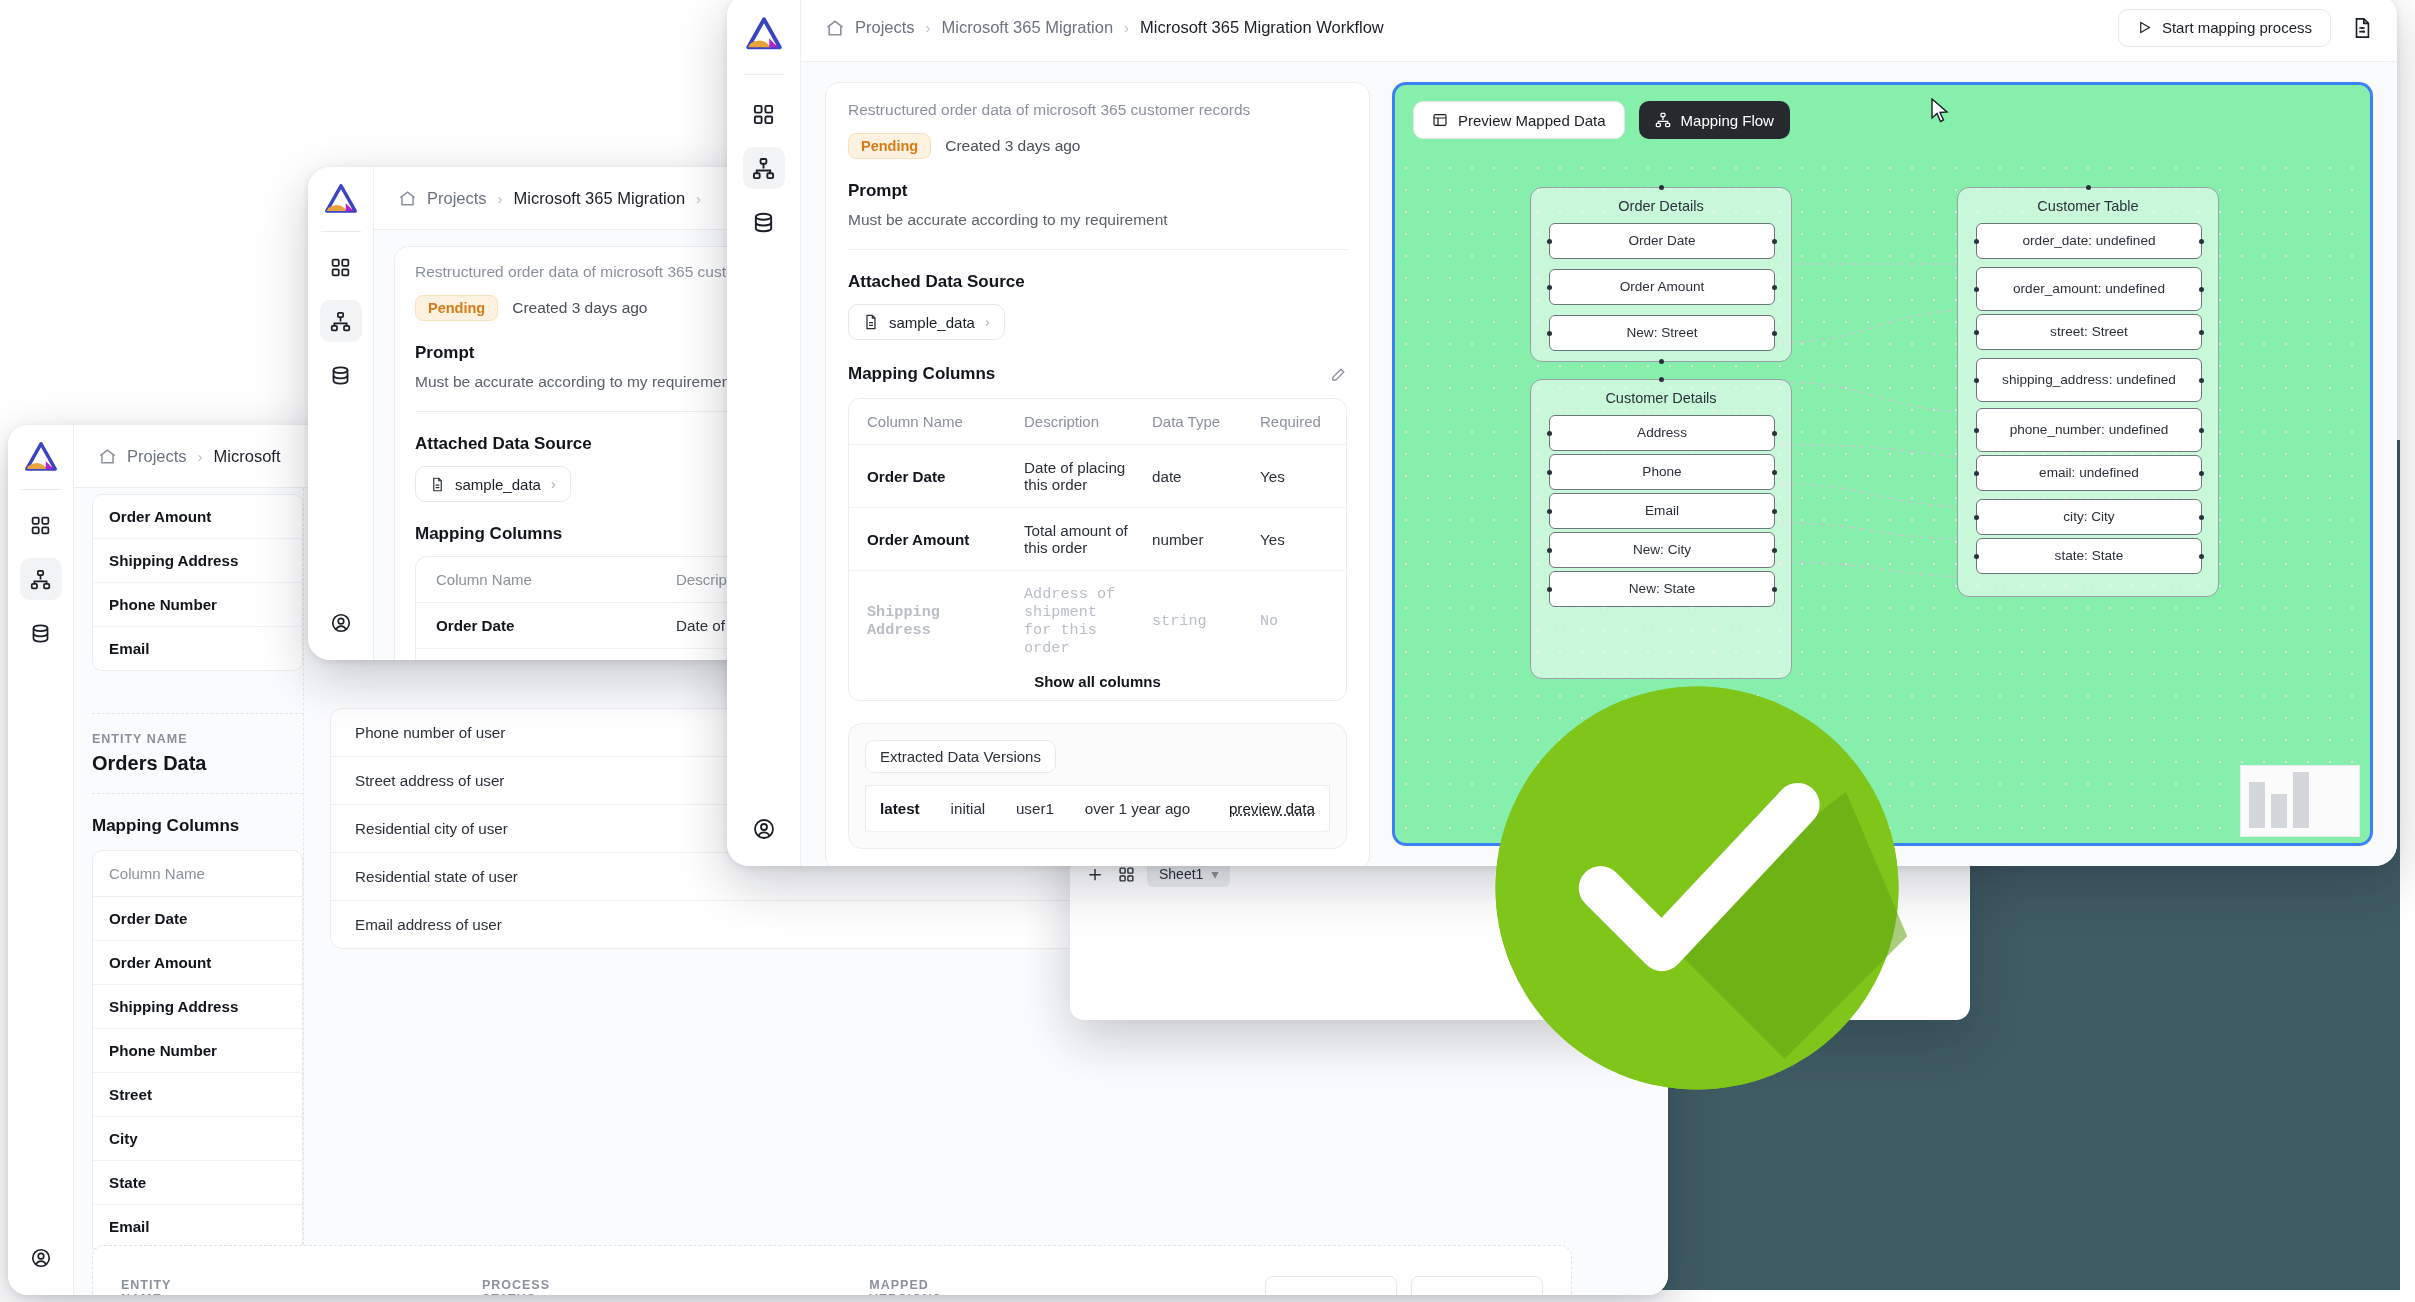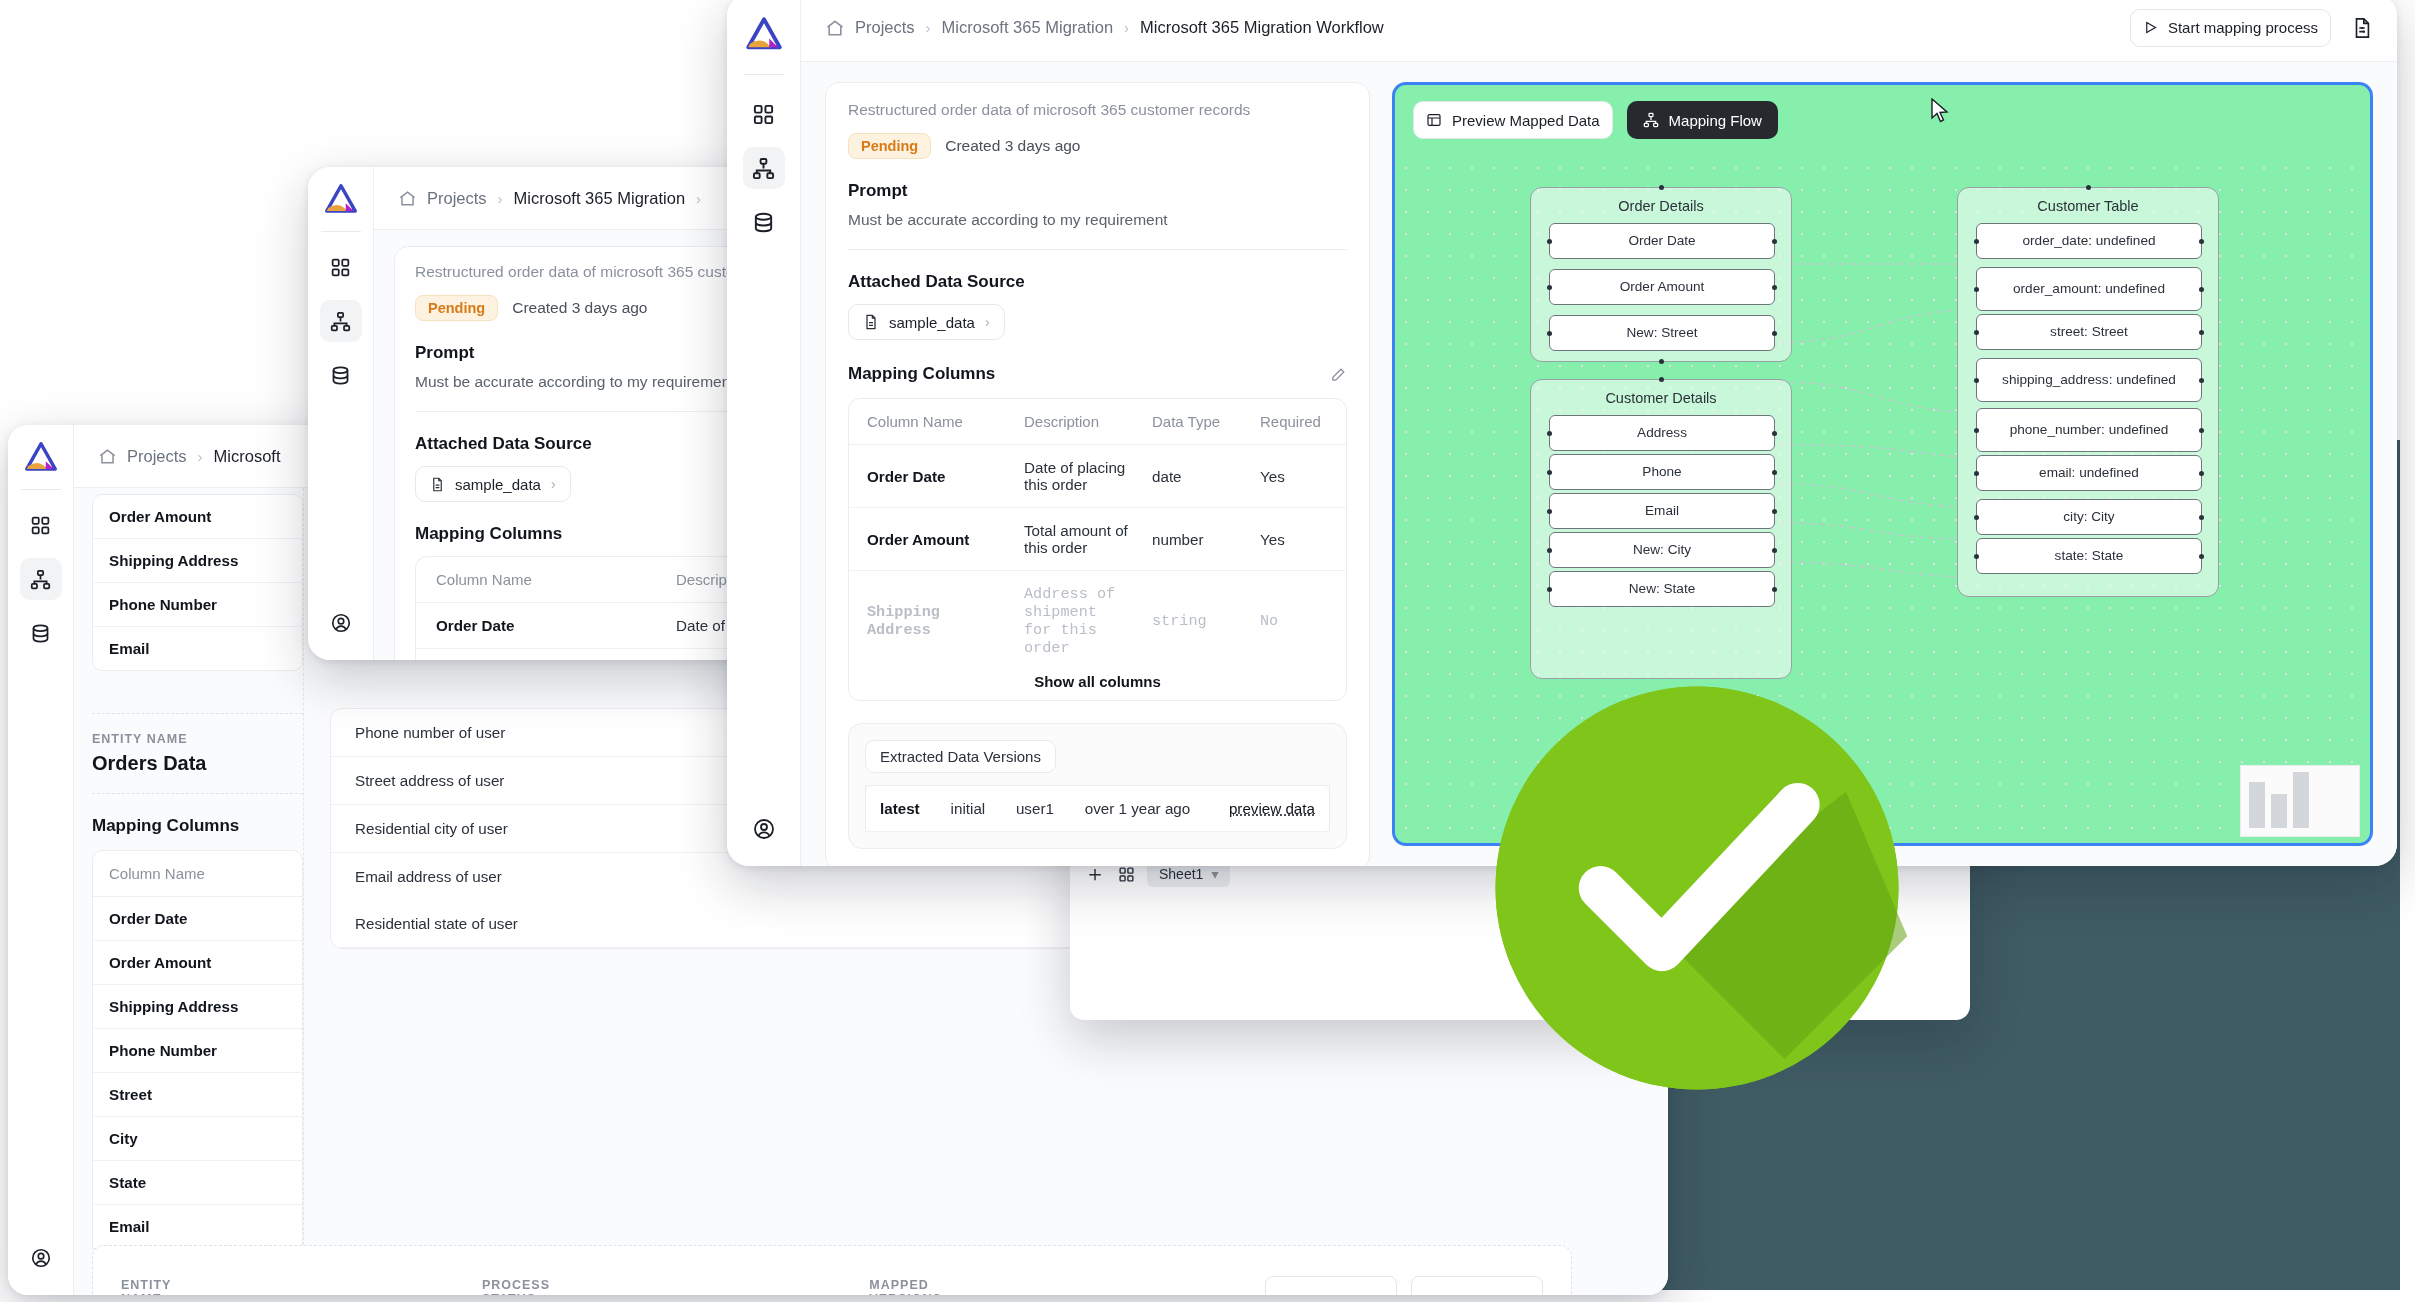--- a/index.html
+++ b/index.html
@@ -50,21 +50,21 @@
     height: 63px; flex: 0 0 63px; border-bottom: 1px solid #eceef1;
     display: flex; align-items: center; padding: 0 18px 0 24px; gap: 10px;
     background: #fff;
   }
   .crumbs { display:flex; align-items:center; gap:11px; font-size: 16.5px; color:#6b7280; white-space: nowrap; }
   .crumbs .sep { color:#b9bec7; font-size: 15px; }
   .crumbs .cur { color:#1b1f27; font-weight: 400; }
   .topbar-right { margin-left: auto; display:flex; align-items:center; gap: 14px; }
   .btn-outline {
     display:inline-flex; align-items:center; gap:10px;
-    height: 38px; padding: 0 12px; border:1px solid #e4e6ea; border-radius: 10px;
+    height: 38px; padding: 0 18px; border:1px solid #e4e6ea; border-radius: 10px;
     font-size: 15px; color:#1b1f27; background:#fff; white-space: nowrap;
   }
   .icon-btn { width: 34px; height: 34px; display:flex; align-items:center; justify-content:center; color:#1b1f27; }
 
   .content { flex:1 1 auto; background:#fafbfc; padding: 20px 24px; overflow: hidden; display:flex; gap: 22px; }
 
   
   .card {
     background:#fff; border:1px solid #ececf0; border-radius: 14px;
   }
@@ -280,29 +280,29 @@
             <div style="display:flex;padding:15px 24px;border-bottom:1px solid #f1f2f5;">
               <div style="flex:1;font-size:15.2px;color:#2b313a;">Street address of user</div>
               <div style="width:150px;font-size:15.2px;color:#2b313a;">string</div>
               <div style="width:110px;font-size:15.2px;color:#2b313a;">Yes</div>
             </div>
             <div style="display:flex;padding:15px 24px;border-bottom:1px solid #f1f2f5;">
               <div style="flex:1;font-size:15.2px;color:#2b313a;">Residential city of user</div>
               <div style="width:150px;font-size:15.2px;color:#2b313a;">string</div>
               <div style="width:110px;font-size:15.2px;color:#2b313a;">No</div>
             </div>
+            <div style="display:flex;padding:15px 24px;border-bottom:1px solid #f1f2f5;">
+              <div style="flex:1;font-size:15.2px;color:#2b313a;">Residential state of user</div>
+              <div style="width:150px;font-size:15.2px;color:#2b313a;">string</div>
+              <div style="width:110px;font-size:15.2px;color:#2b313a;">No</div>
+            </div>
             <div style="display:flex;padding:15px 24px;">
               <div style="flex:1;font-size:15.2px;color:#2b313a;">Email address of user</div>
               <div style="width:150px;font-size:15.2px;color:#2b313a;">email</div>
               <div style="width:110px;font-size:15.2px;color:#2b313a;">Yes</div>
-            </div>
-            <div style="display:flex;padding:15px 24px;border-bottom:1px solid #f1f2f5;">
-              <div style="flex:1;font-size:15.2px;color:#2b313a;">Residential state of user</div>
-              <div style="width:150px;font-size:15.2px;color:#2b313a;">string</div>
-              <div style="width:110px;font-size:15.2px;color:#2b313a;">No</div>
             </div>
           </div>
         </div>
       </div>
 
       <div style="position:absolute;left:84px;bottom:-20px;width:1480px;height:70px;background:#fff;border:1px dashed #dfe2e7;border-radius:12px;display:flex;align-items:flex-end;padding:0 28px 8px;gap:280px;">
         <span class="footer-hdr">ENTITY NAME</span>
         <span class="footer-hdr">PROCESS STATUS</span>
         <span class="footer-hdr">MAPPED VERSIONS</span>
         <span style="margin-left:auto;display:flex;gap:14px;">

